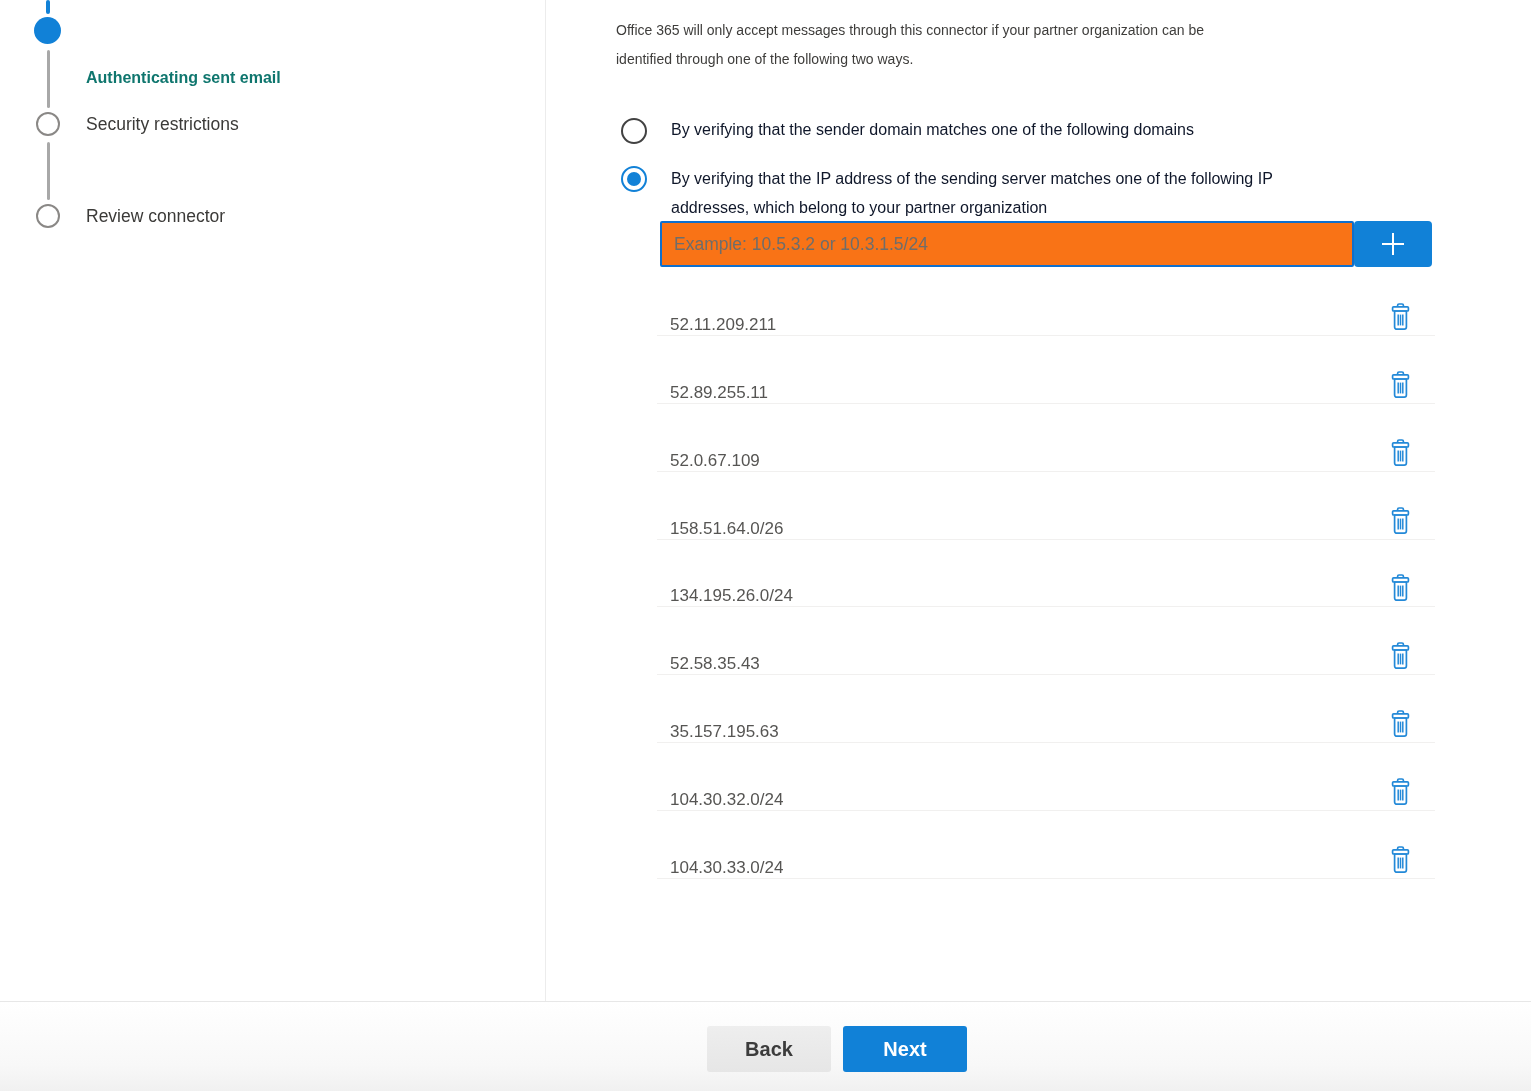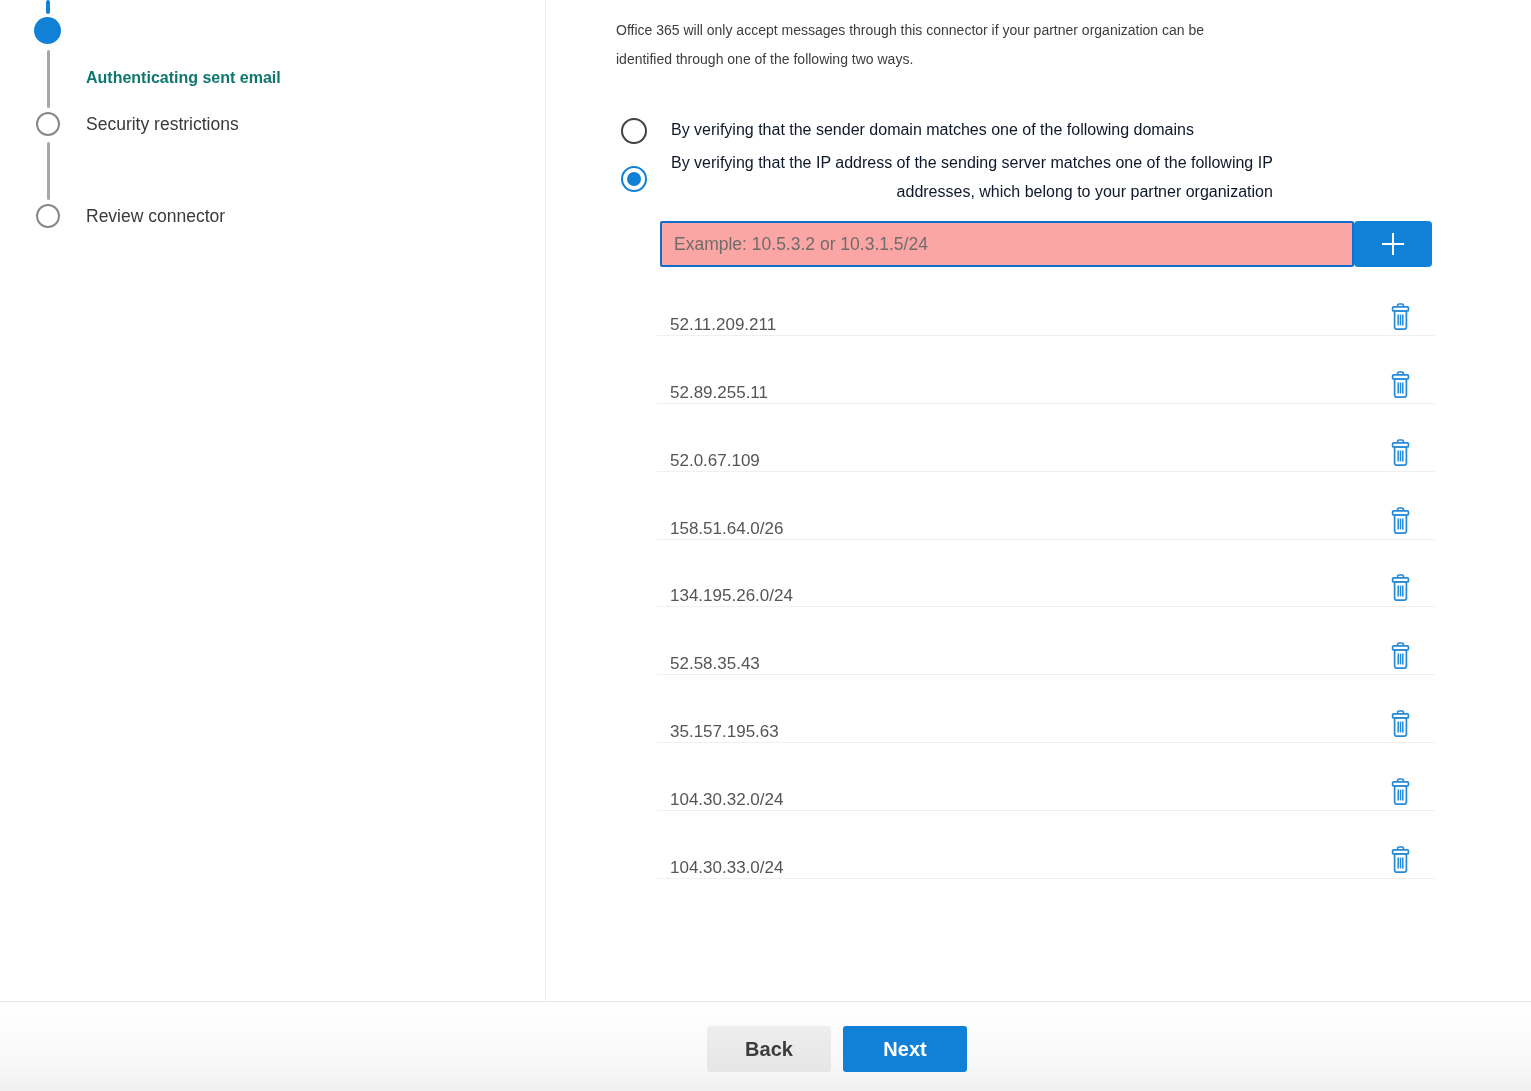--- a/index.html
+++ b/index.html
@@ -87,35 +87,35 @@
     left: 37px;
     font-size: 16px;
     line-height: 29px;
     color: #0f172a;
     white-space: nowrap;
     margin-left: 13px;
   }
   .radio-option.opt1 .radio-circle { top: 118px; }
   .radio-option.opt1 .radio-label { top: 116px; line-height: 27px; }
   .radio-option.opt2 .radio-circle { top: 166px; }
-  .radio-option.opt2 .radio-label { top: 148px; text-align: right; }
+  .radio-option.opt2 .radio-label { top: 164px; }
 
   
   .ip-input {
     position: absolute;
     left: 660px; top: 221px;
     width: 694px; height: 46px;
     border: 2px solid #0e6fcd;
     border-radius: 2px;
     padding: 0 12px;
     font-family: "Liberation Sans", "DejaVu Sans", sans-serif;
     font-size: 17.5px;
     color: #3e3d3b;
     outline: none;
-    background: #fca5a5;
+    background: #f97316;
   }
   .ip-input::placeholder { color: #6e6d6b; opacity: 1; }
   .add-btn {
     position: absolute;
     left: 1354px; top: 221px;
     width: 78px; height: 46px;
     background: #1181d7;
     border: none;
     border-radius: 4px;
     cursor: pointer;

